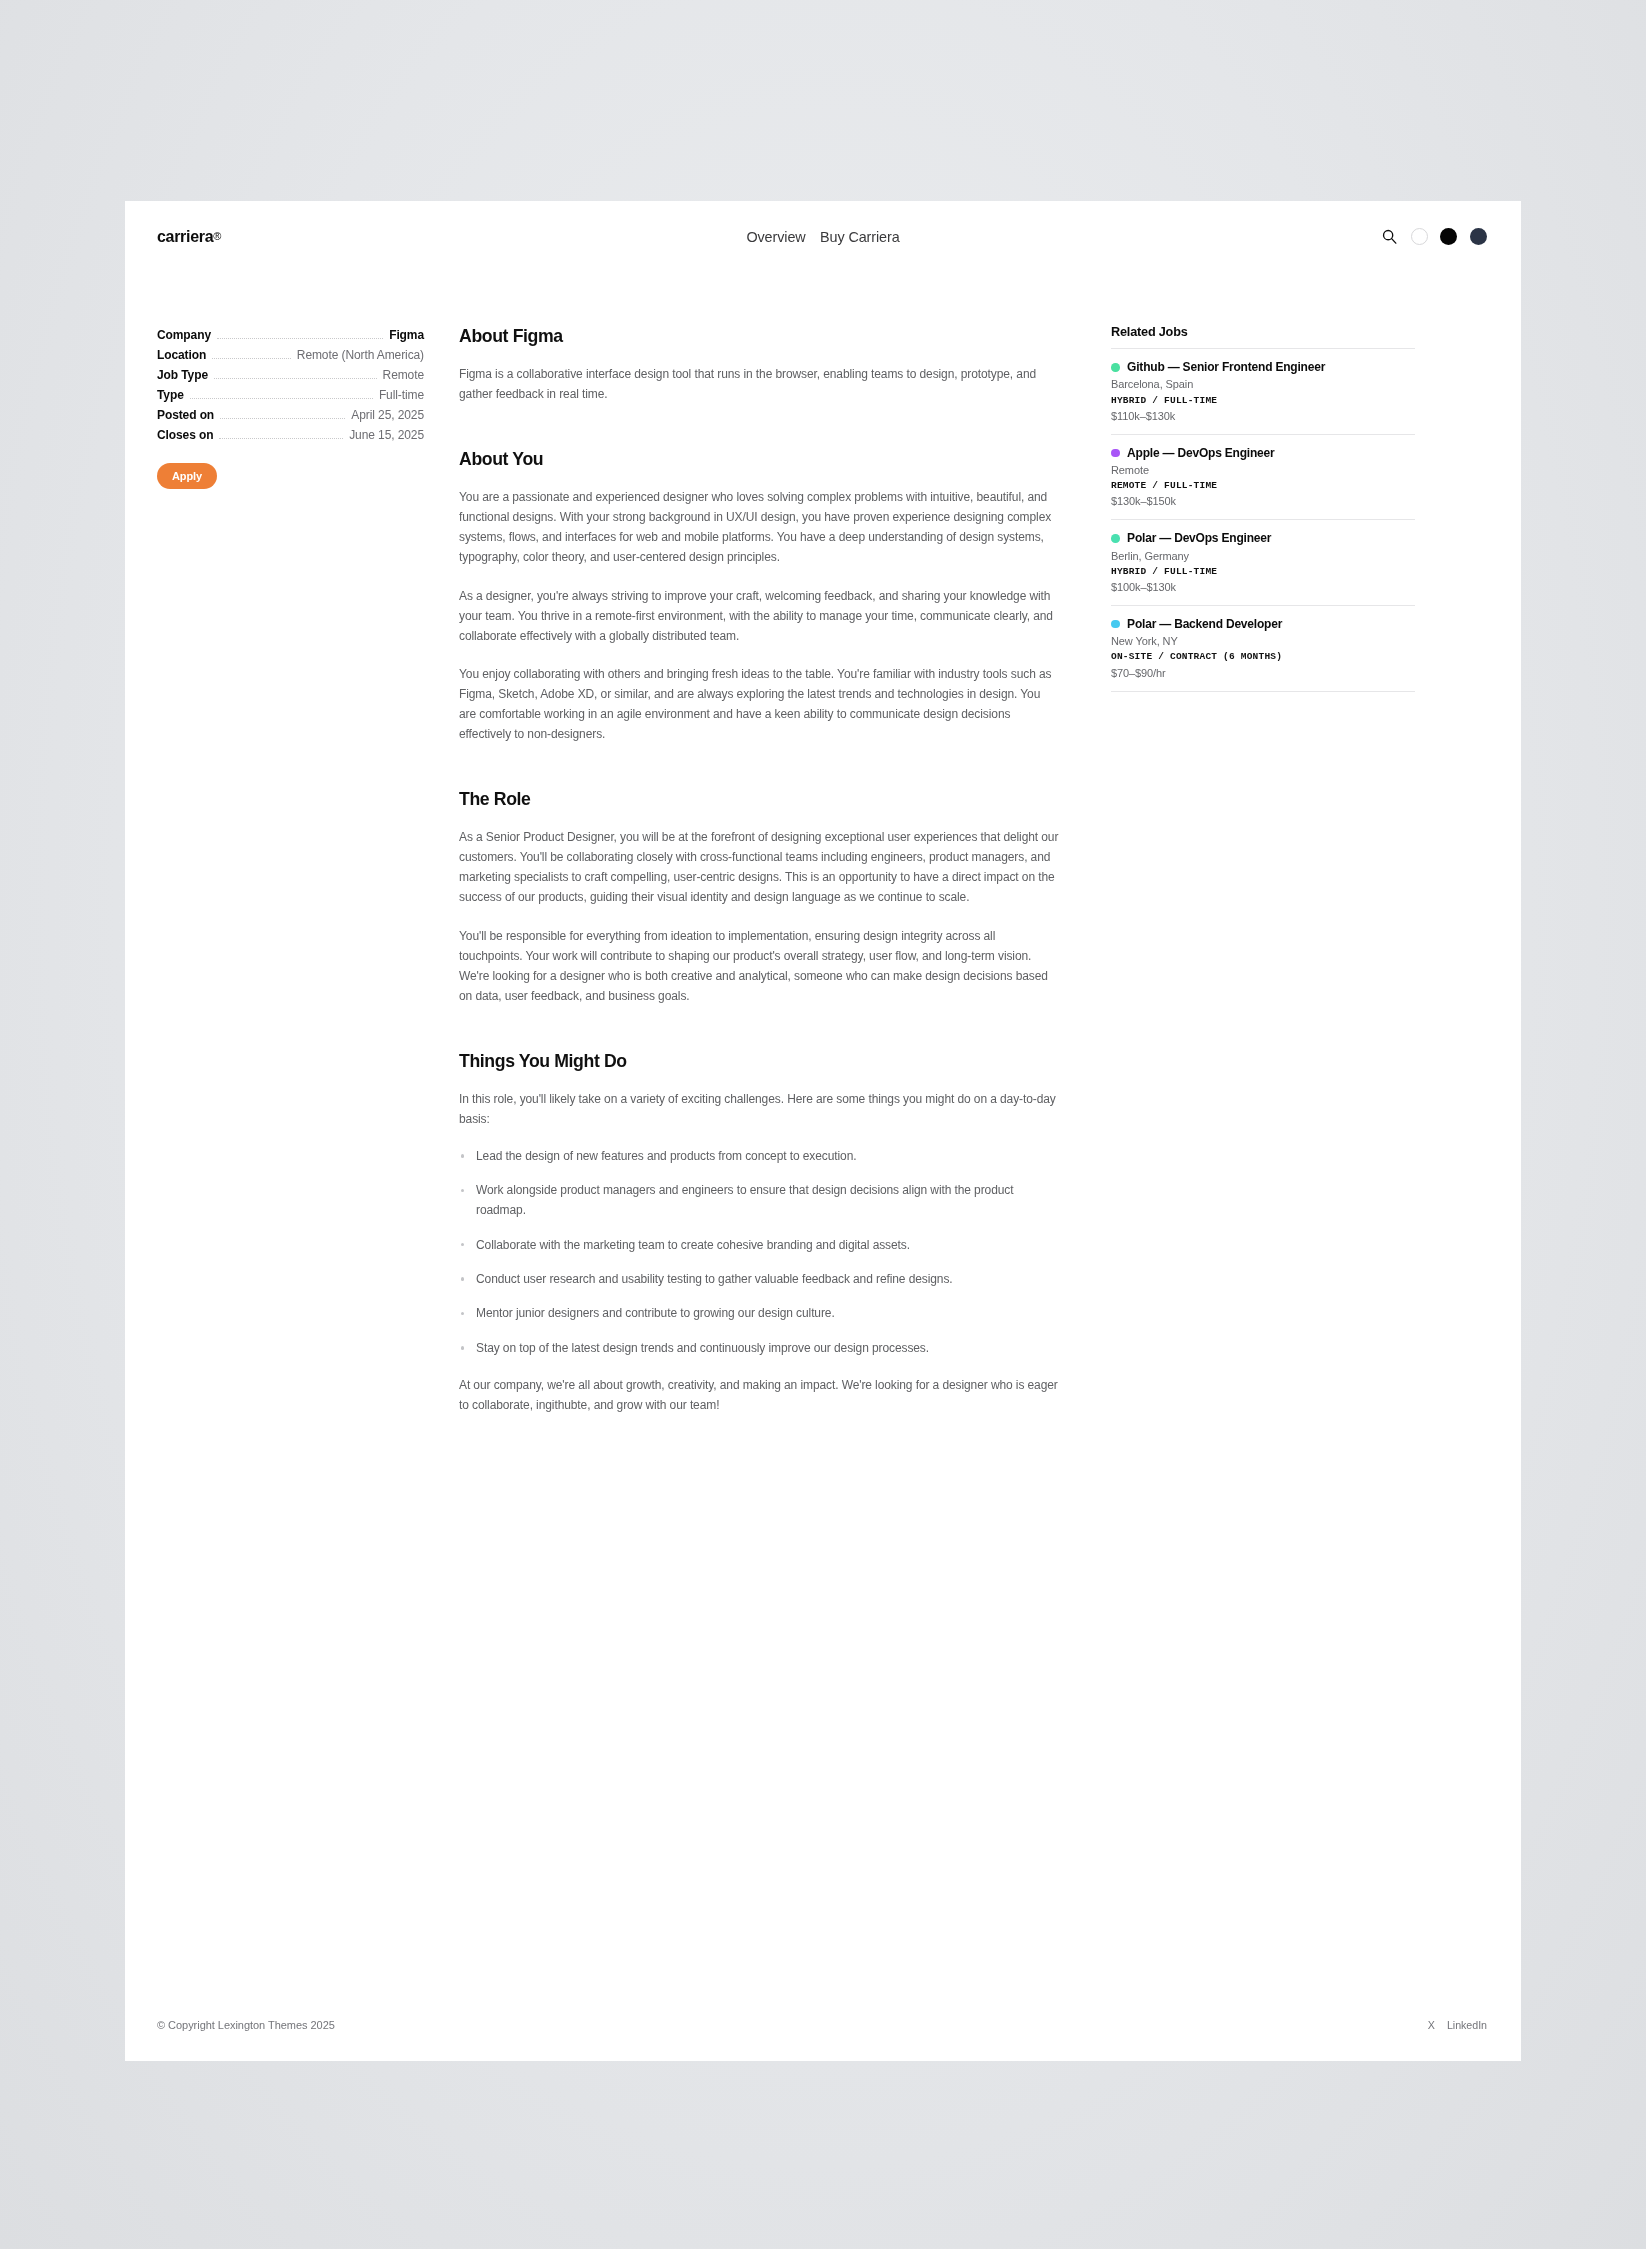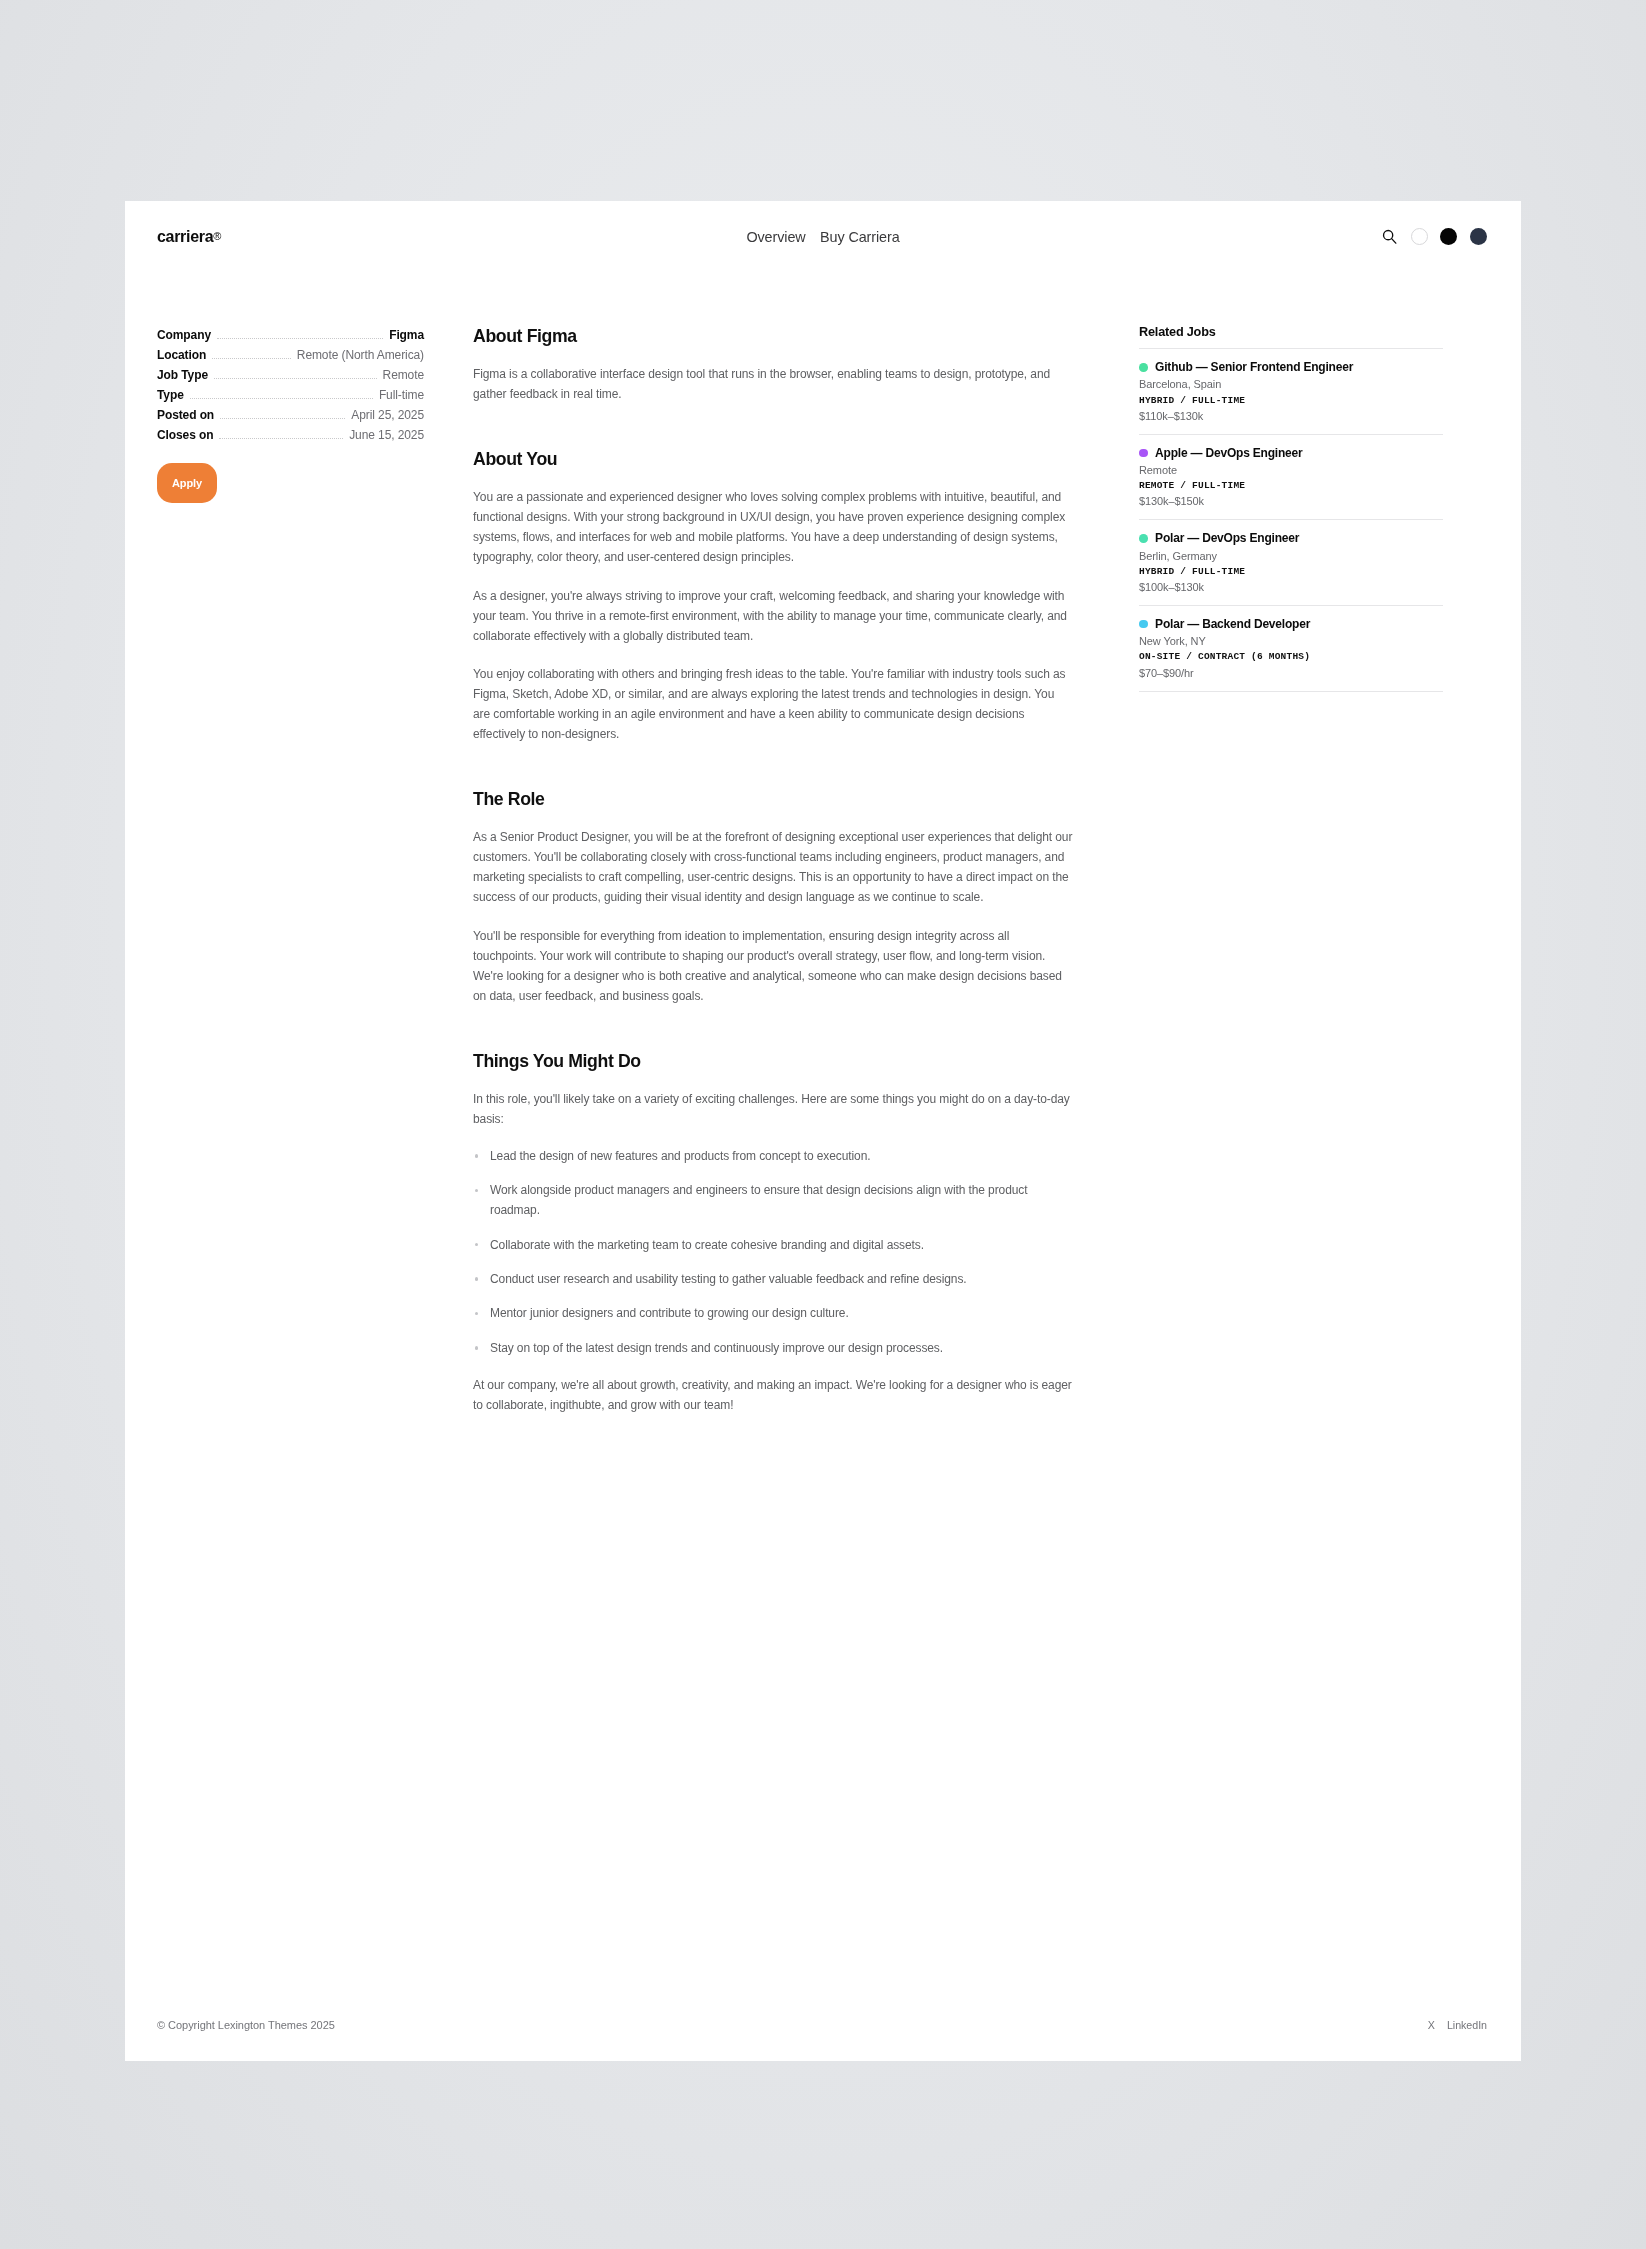--- a/index.html
+++ b/index.html
@@ -86,21 +86,21 @@
     letter-spacing: -3.6px;
     color: #060606;
     transform: scaleX(0.92);
     transform-origin: left center;
   }
 
   
   .body-grid {
     display: flex;
     padding: 61px 32px 0 32px;
-    gap: 15px;
+    gap: 1px;
     align-items: flex-start;
   }
   .col-meta  { width: 301px; flex: 0 0 301px; padding-right: 34px; }
   .col-main  { width: 651px; flex: 0 0 651px; padding-right: 51px; }
   .col-side  { width: 304px; flex: 0 0 304px; }
 
   
   .meta-row {
     display: flex;
     align-items: baseline;
@@ -123,21 +123,21 @@
     color: #6d6d72;
     letter-spacing: -0.1px;
   }
   .meta-row.is-strong .meta-val { color: #0b0b0b; font-weight: 700; }
 
   .apply-btn {
     margin-top: 18px;
     display: inline-flex;
     align-items: center;
     justify-content: center;
-    height: 40px;
+    height: 26px;
     padding: 0 15px;
     border-radius: 15px;
     border: none;
     background: #ee7f36;
     color: #ffffff;
     font-family: "Liberation Sans", sans-serif;
     font-size: 11px;
     font-weight: 700;
     letter-spacing: -0.1px;
     cursor: pointer;

